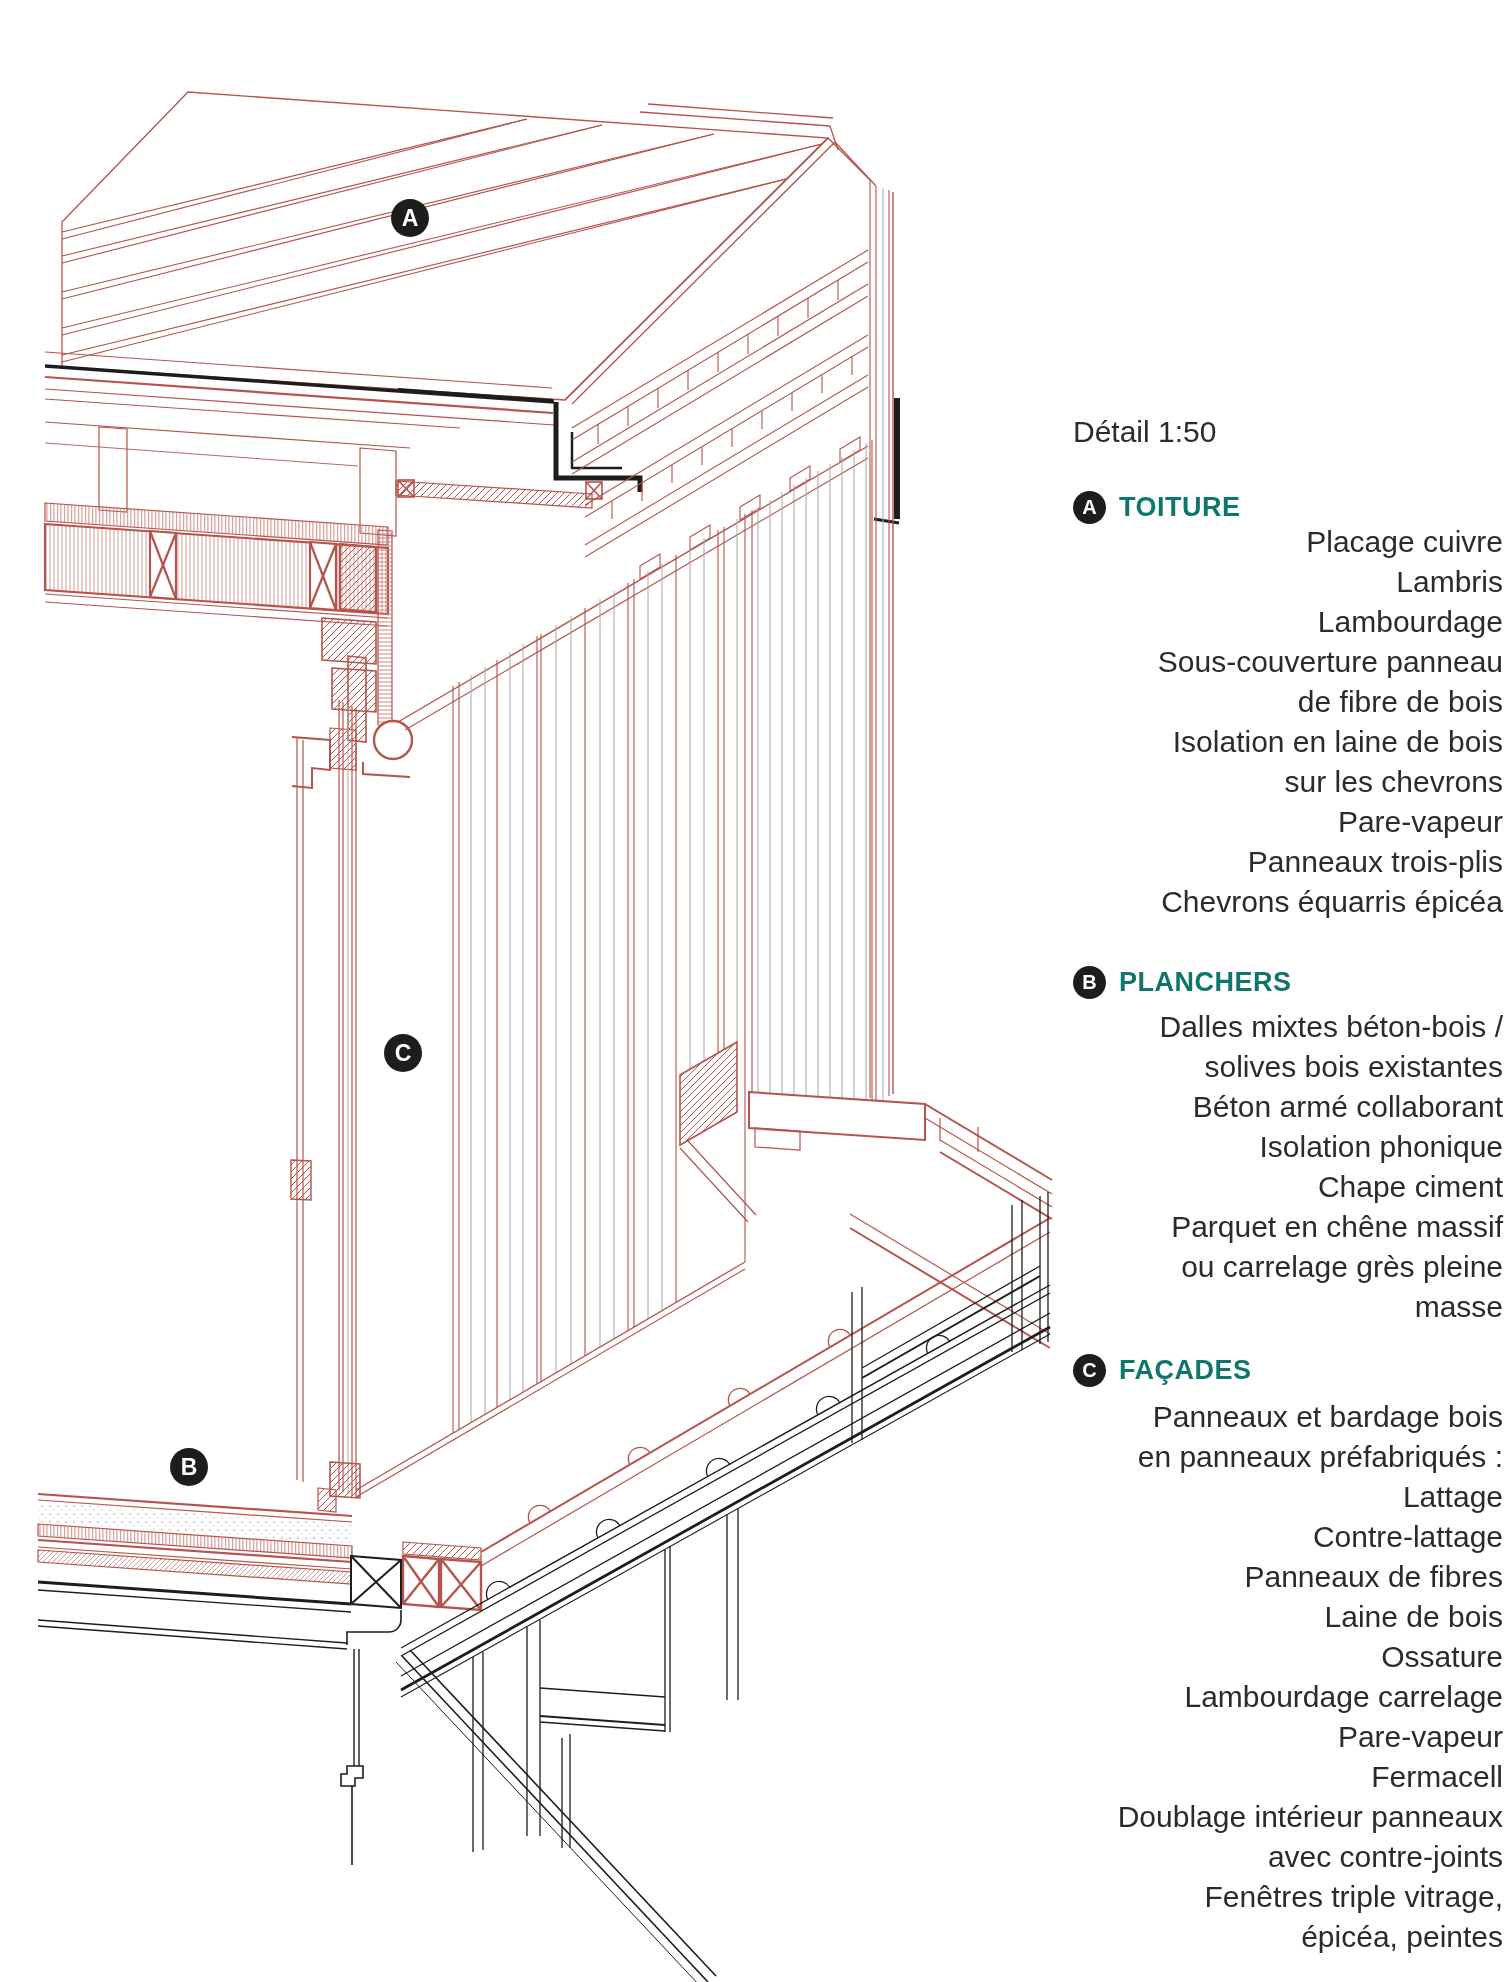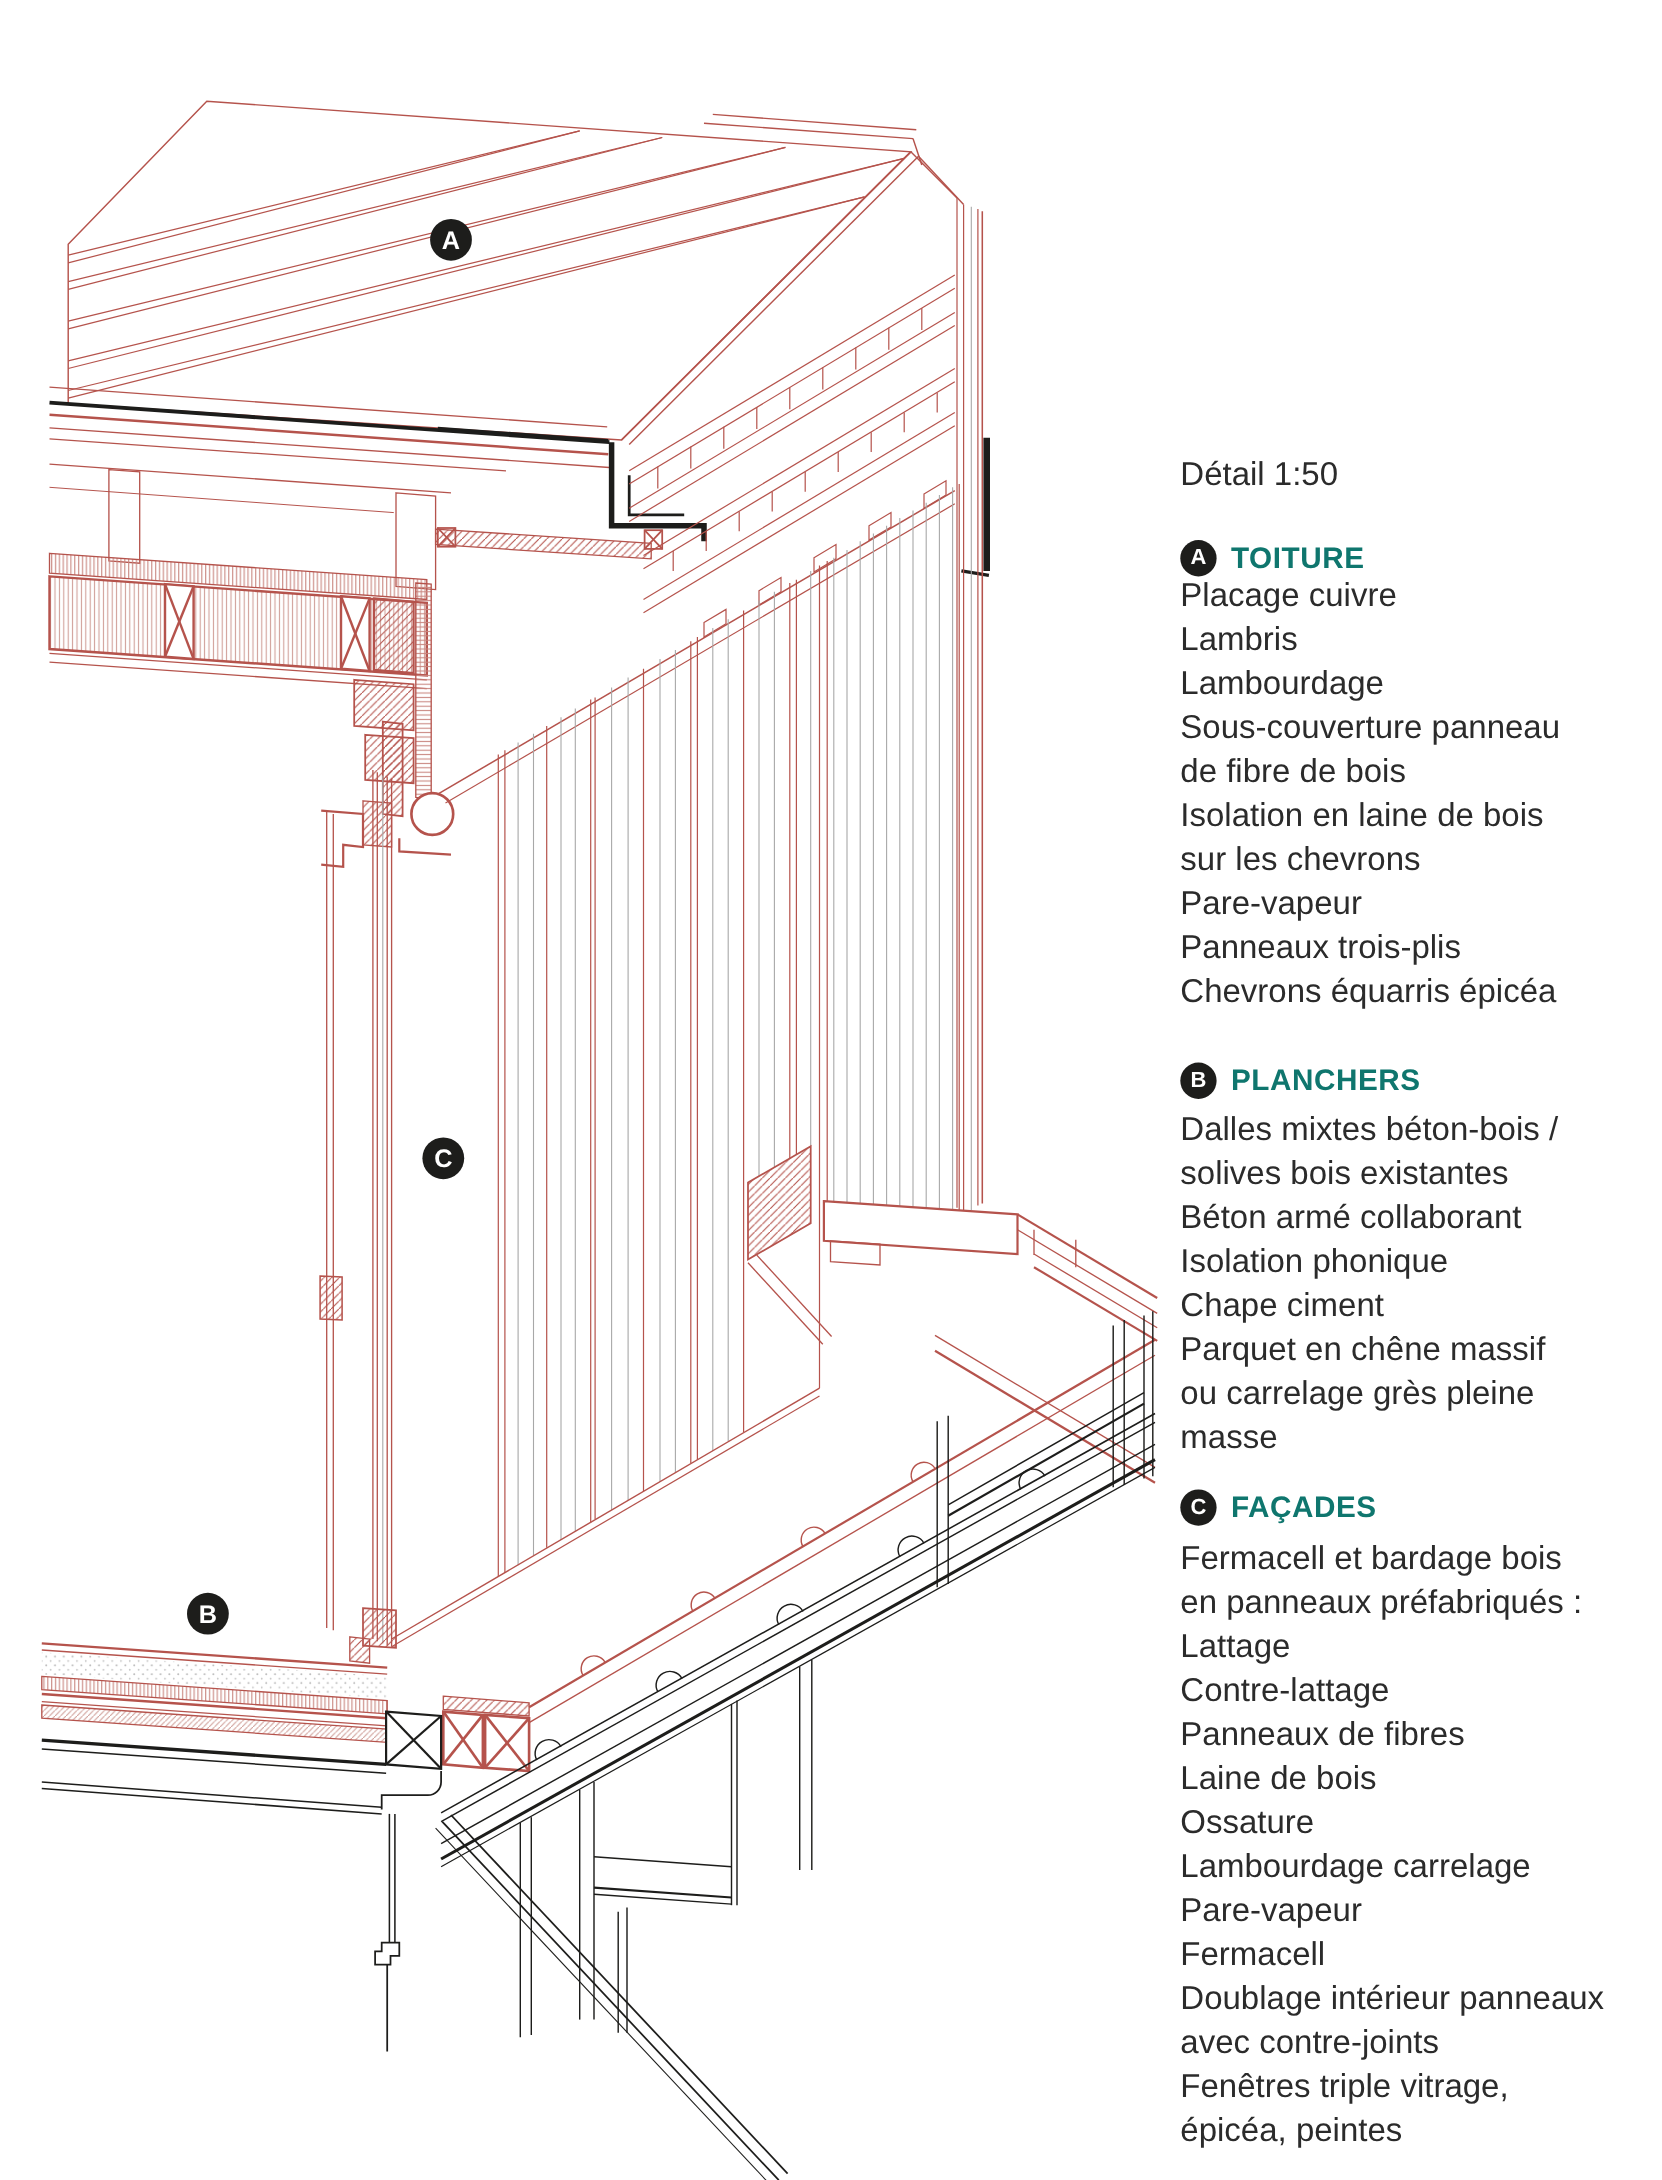--- a/index.html
+++ b/index.html
@@ -22,21 +22,21 @@
   }
   .sec-header .badge{
     width:33px;height:33px;border-radius:50%;
     background:#1d1d1b;color:#fff;
     display:flex;align-items:center;justify-content:center;
     font-size:20px;font-weight:bold;flex:0 0 33px;
   }
   .sec-header .sec-title{
     font-weight:bold;font-size:27px;letter-spacing:.5px;color:#0f766e;
   }
-  .sec-items{margin-top:0;}
+  .sec-items{margin-top:0;text-align:right;}
   .sec-items div{white-space:nowrap;}
   #sec-planchers .sec-header{margin-top:45px;}
   #sec-planchers .sec-items{margin-top:10px;}
   #sec-facades .sec-header{margin-top:28px;}
   #sec-facades .sec-items{margin-top:12px;}
   #sec-toiture .sec-items{margin-top:0px;}
 </style>
 </head>
 <body>
 
@@ -434,21 +434,21 @@
       <div>masse</div>
     </div>
   </div>
 
   <div id="sec-facades">
     <div class="sec-header">
       <span class="badge">C</span>
       <span class="sec-title">FAÇADES</span>
     </div>
     <div class="sec-items">
-      <div>Fermacell et bardage bois</div>
+      <div>Panneaux et bardage bois</div>
       <div>en panneaux préfabriqués :</div>
       <div>Lattage</div>
       <div>Contre-lattage</div>
       <div>Panneaux de fibres</div>
       <div>Laine de bois</div>
       <div>Ossature</div>
       <div>Lambourdage carrelage</div>
       <div>Pare-vapeur</div>
       <div>Fermacell</div>
       <div>Doublage intérieur panneaux</div>

